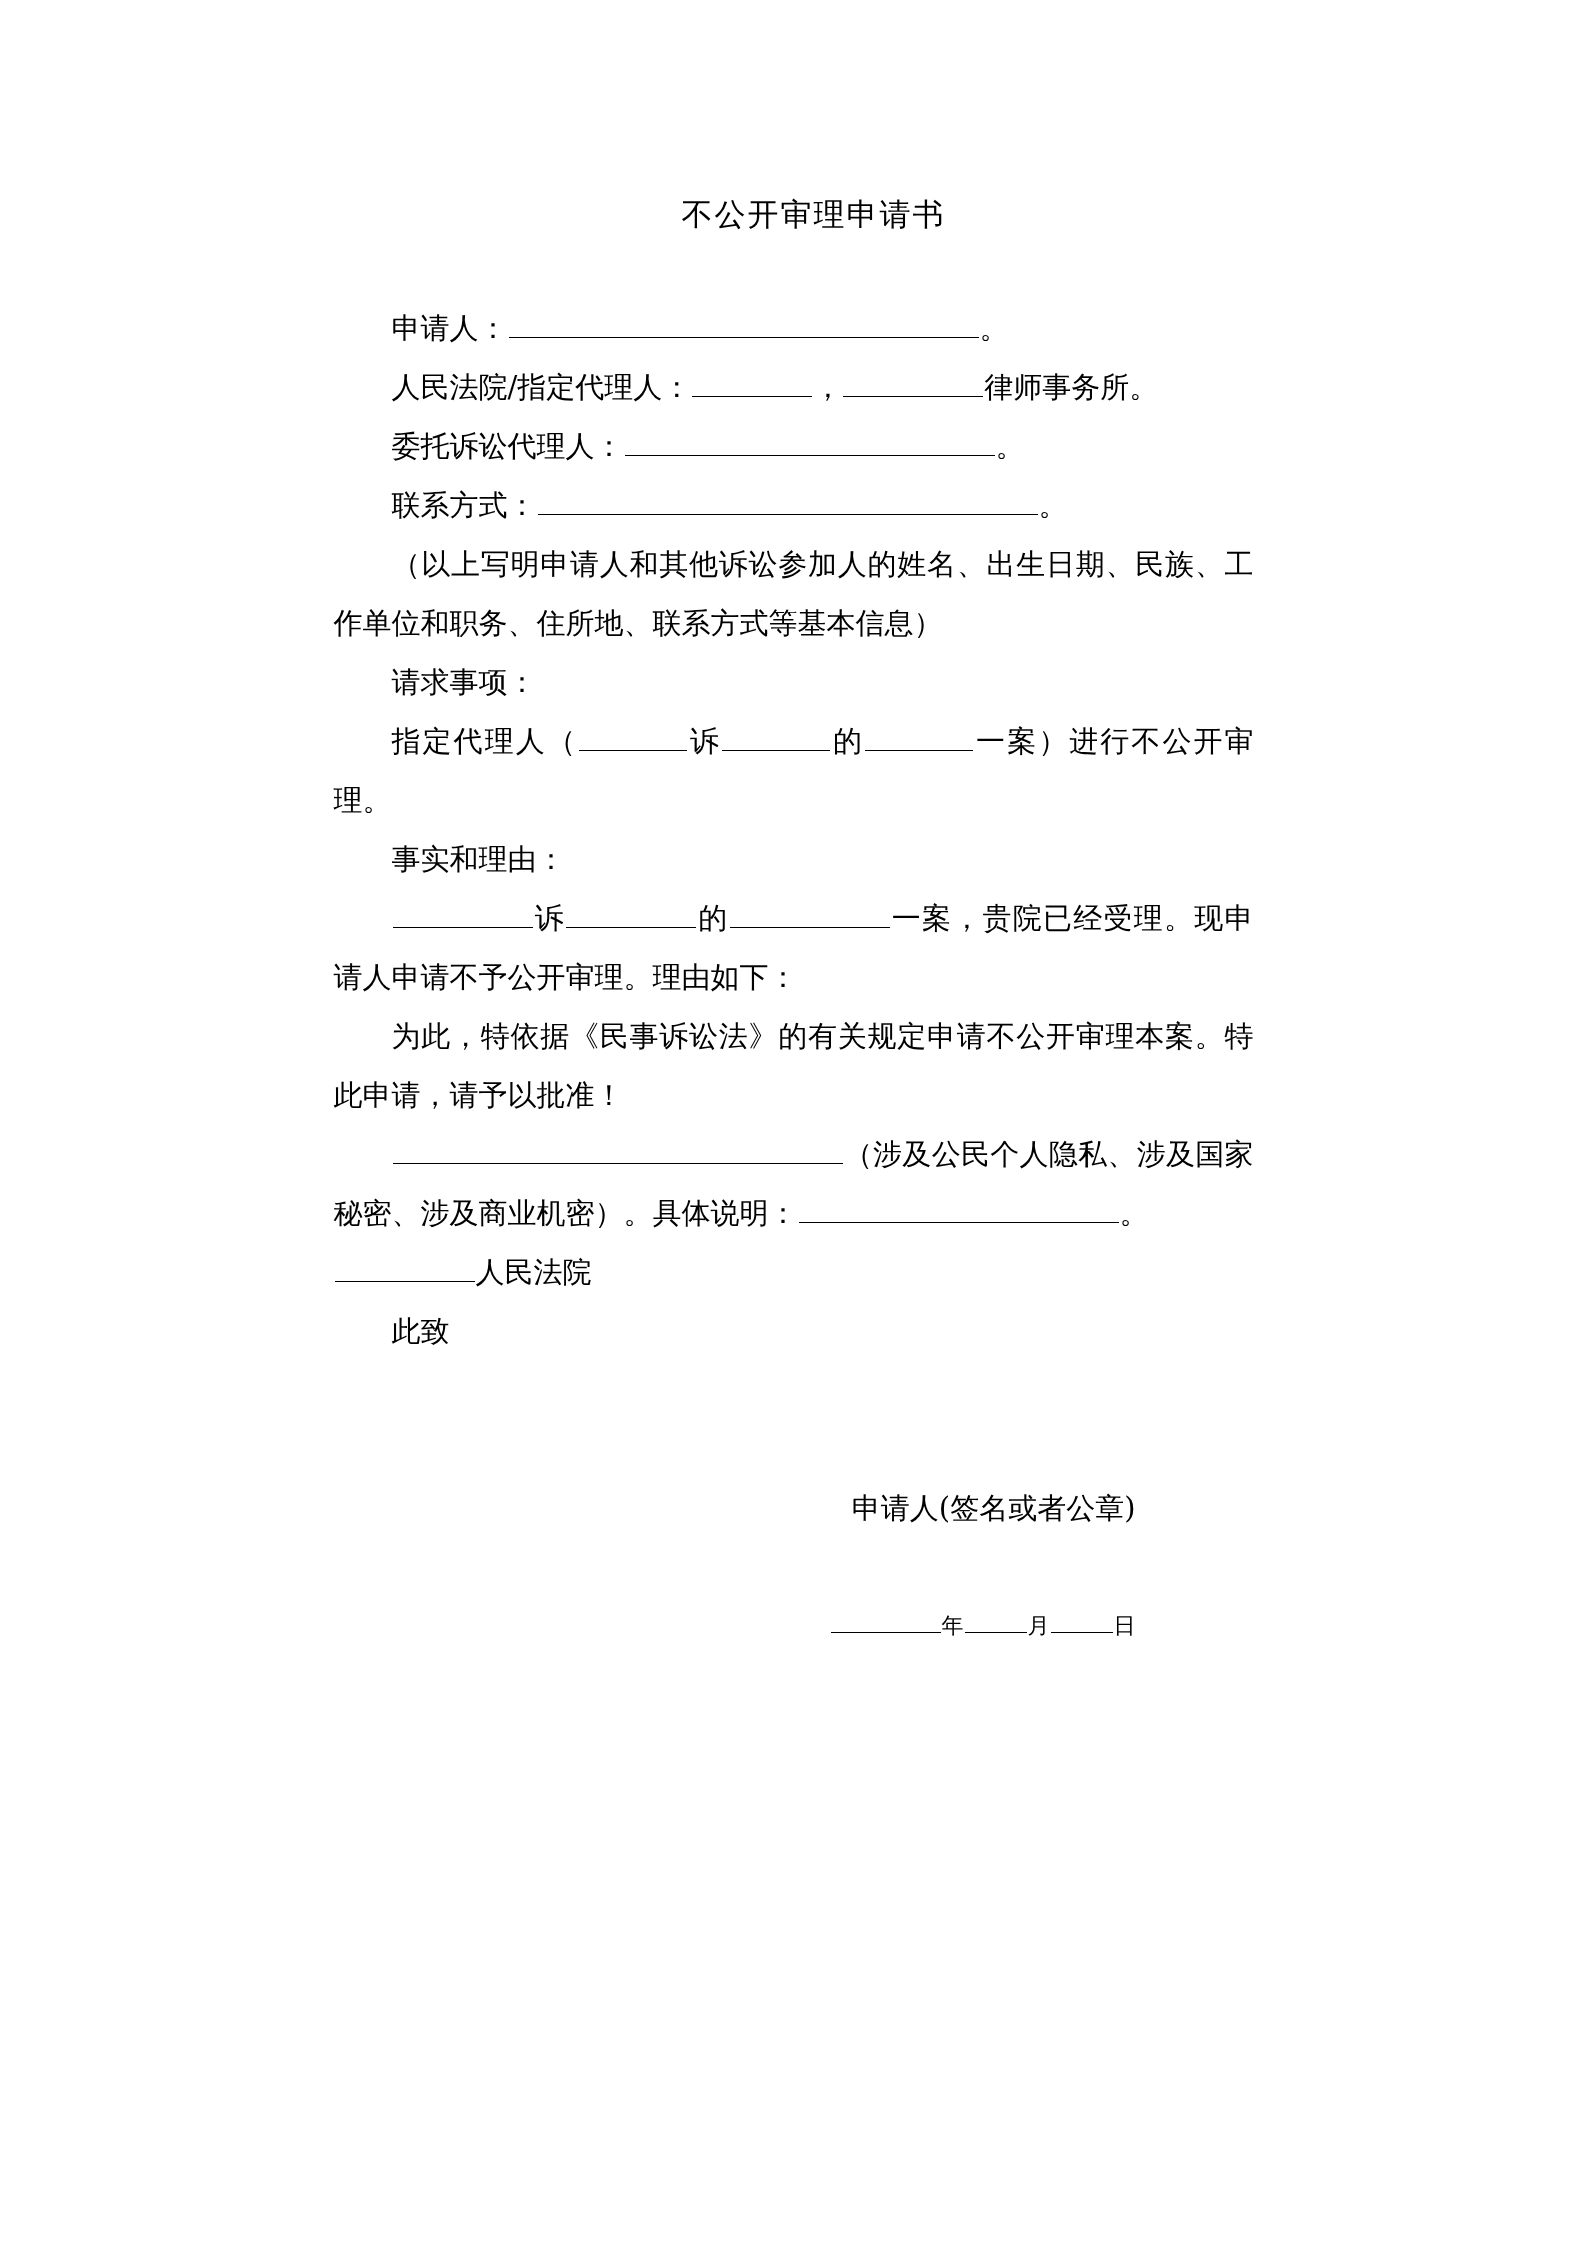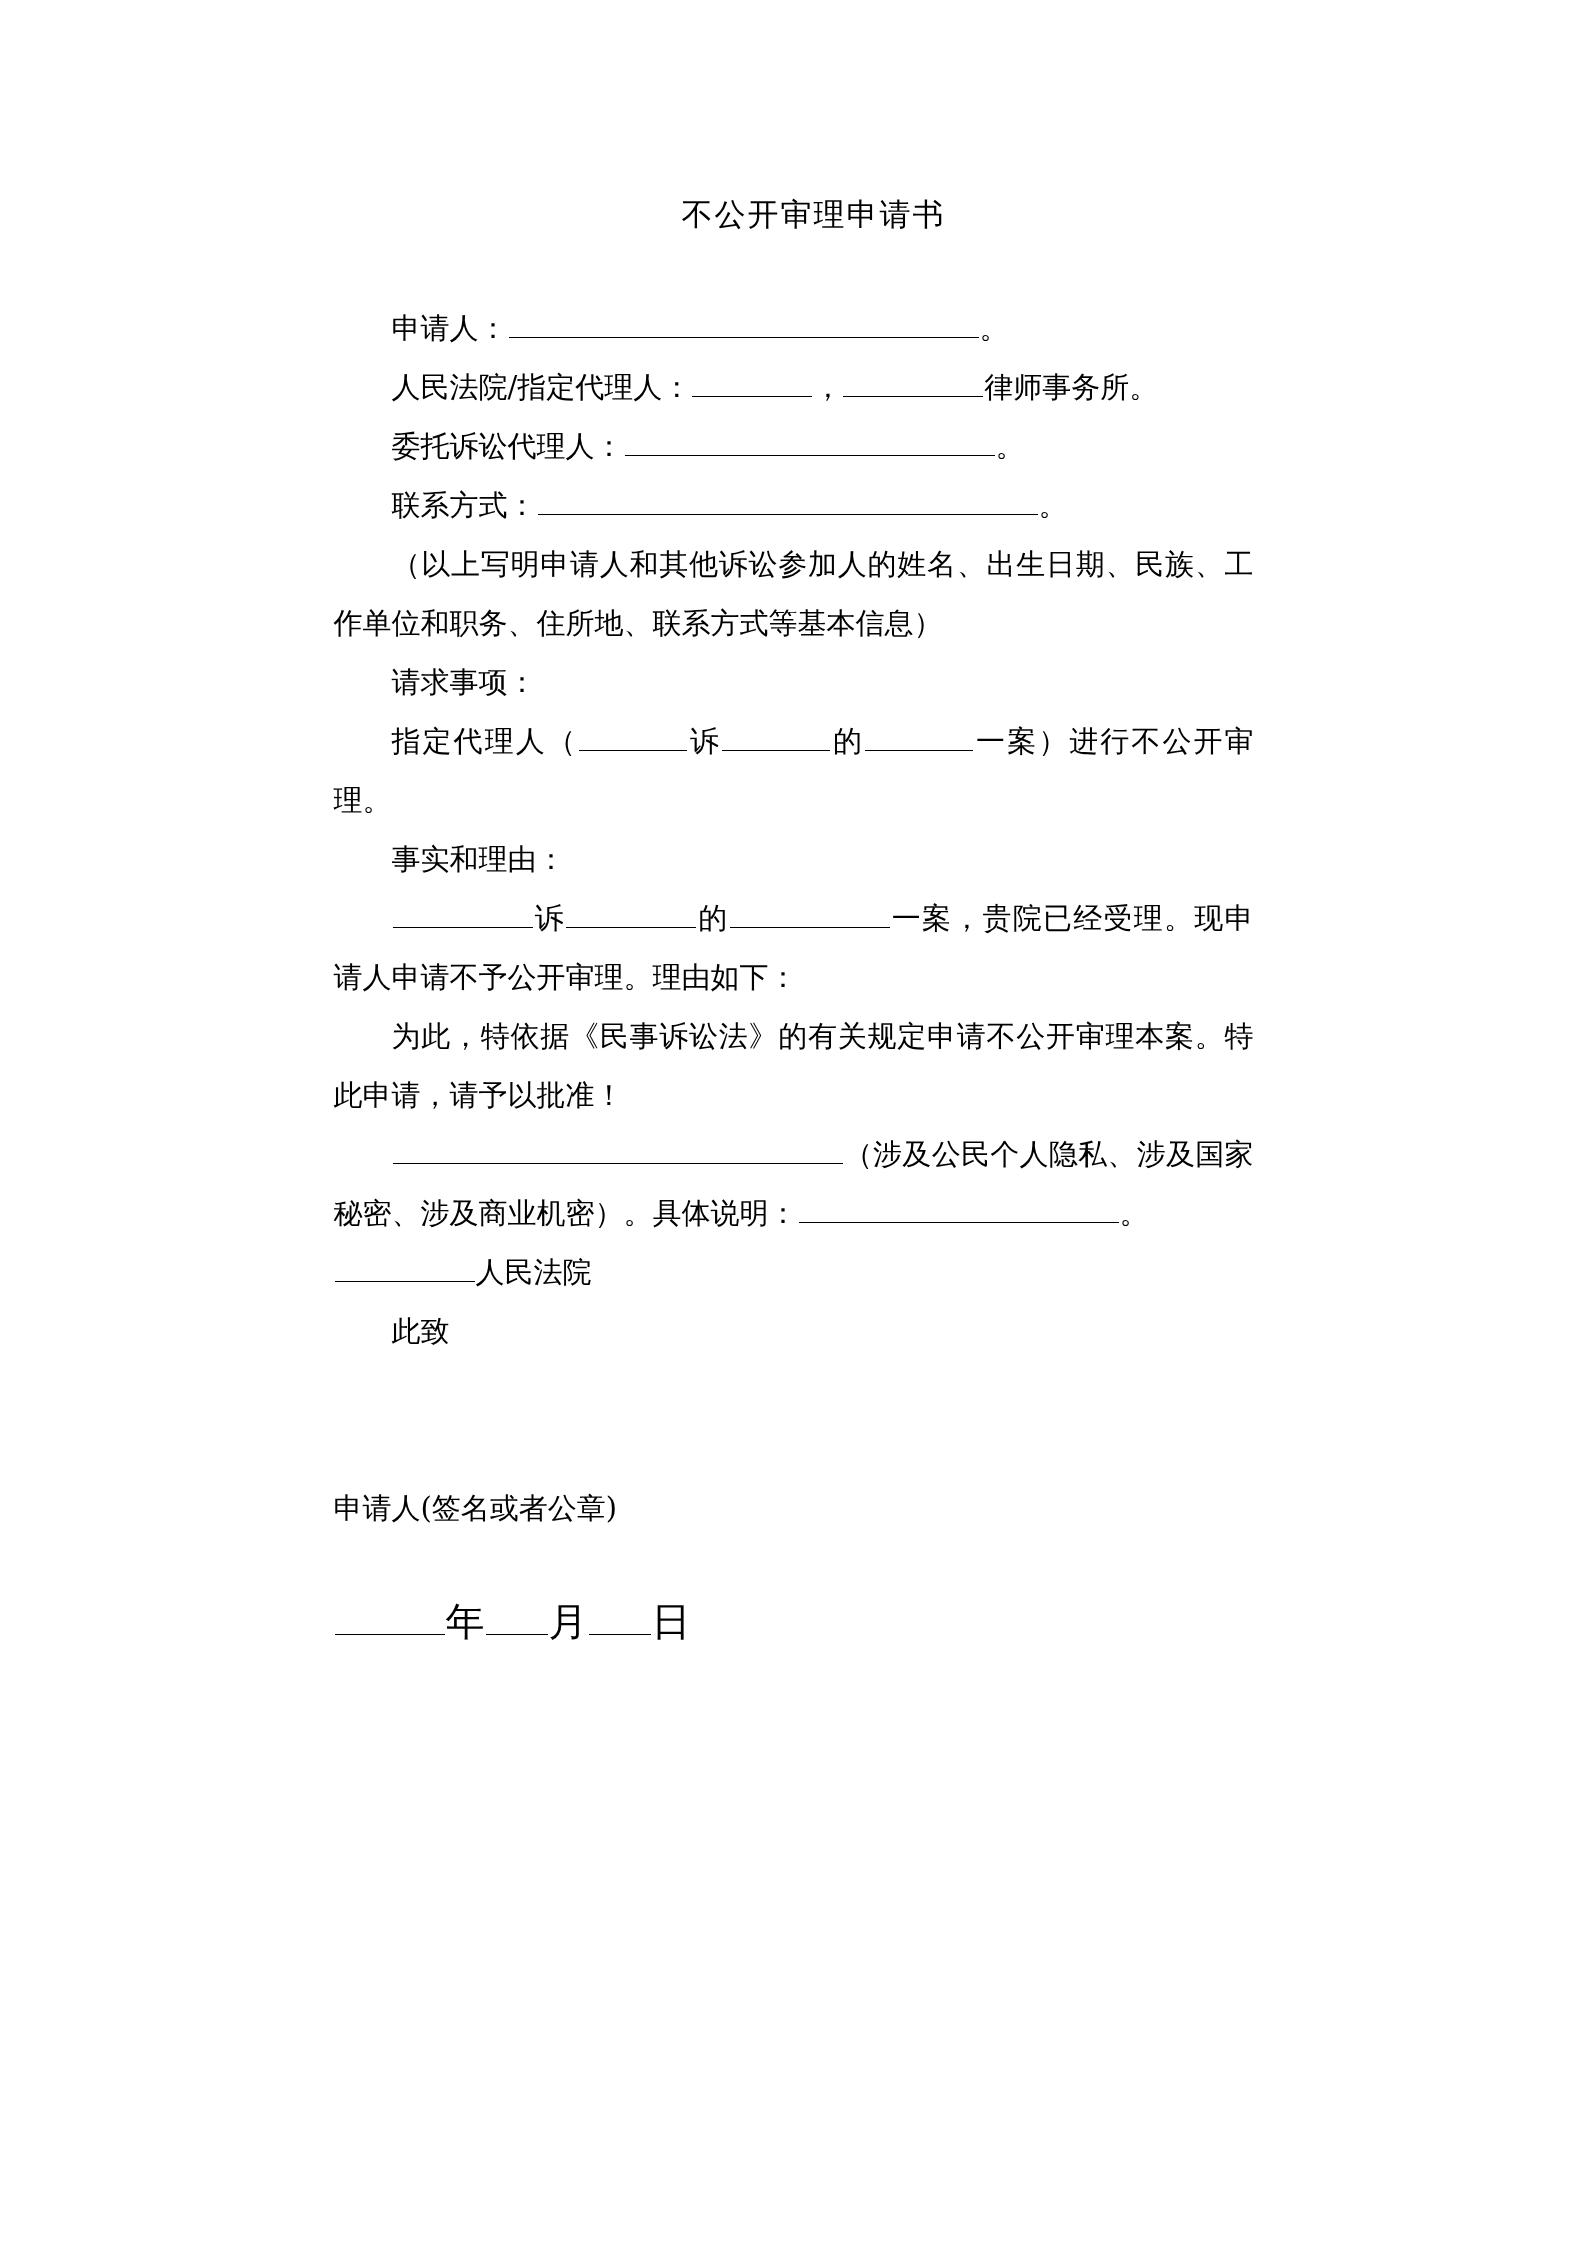--- a/index.html
+++ b/index.html
@@ -78,34 +78,33 @@
   .b-year   { width: 110px; }
   .b-month  { width: 62px; }
   .b-day    { width: 62px; }
 
   .sign-block {
     margin: 0 auto;
     width: 1110px;
     box-sizing: border-box;
     padding-left: 95px;
     padding-right: 95px;
-    text-align: left;
+    text-align: right;
   }
   .sign-line {
     font-size: 29px;
     line-height: 59px;
     margin: 0;
     padding-right: 118px;
   }
   .date-line {
-    font-size: 39px;
+    font-size: 22px;
     line-height: 59px;
     margin: 0;
     padding-right: 118px;
-    font-family: Liberation Mono, monospace;
   }
   .gap-sign { height: 118px; }
   .gap-date { height: 58px; }
   .nowrap { white-space: nowrap; }
 </style>
 </head>
 <body>
 
 <div class="page">
 

